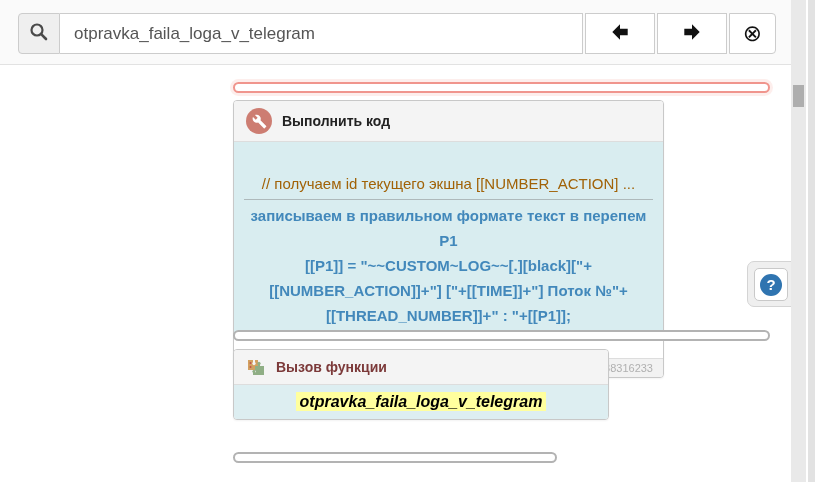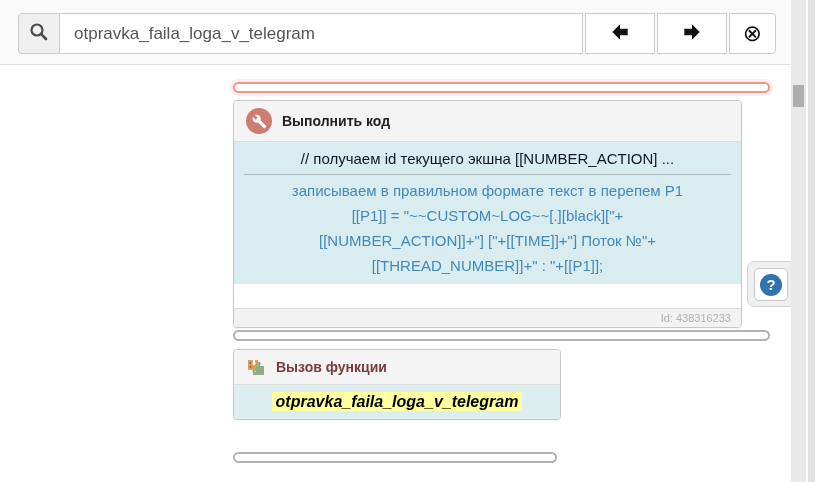--- a/index.html
+++ b/index.html
@@ -65,43 +65,43 @@
     box-shadow: 0 0 0 3px rgba(244,160,150,0.18);
   }
   .drop-pill.gray1 { left: 233px; top: 330px; width: 537px; border: 2px solid #b3b3b3; }
   .drop-pill.gray2 { left: 233px; top: 452px; width: 324px; border: 2px solid #b3b3b3; }
 
   .card {
     position: absolute; background: #ffffff;
     border: 1px solid #c8c8c8; border-radius: 4px; overflow: hidden;
     box-shadow: 0 1px 2px rgba(0,0,0,0.05);
   }
-  .card-exec { left: 233px; top: 100px; width: 509px; }
-  .card-func { left: 233px; top: 349px; width: 328px; }
+  .card-exec { left: 233px; top: 100px; width: 431px; }
+  .card-func { left: 233px; top: 349px; width: 376px; }
 
   .card-header {
     background: #f4f4f4; border-bottom: 1px solid #ddd;
     display: flex; align-items: center; gap: 10px; padding: 7px 12px;
     cursor: pointer;
   }
   .card-header .title { font-size: 14px; font-weight: bold; color: #222; }
   .card-func .card-header .title { color: #7c3a3a; }
 
   .wrench-badge {
     width: 26px; height: 26px; border-radius: 50%; background: #cd7d72;
     display: flex; align-items: center; justify-content: center; flex: none;
   }
 
   .code-body {
     background: #d9edf0; padding: 4px 10px 6px 10px;
     text-align: center; font-size: 15px; line-height: 25px;
   }
-  .code-comment { color: #0f172a; }
+  .code-comment { color: #a16207; margin-top: 25px; }
   .code-divider { border: none; border-top: 1px solid #aeb9bb; margin: 3px 0; }
-  .code-line { color: #4288bb; }
+  .code-line { color: #4288bb; font-weight: bold; }
 
   .func-body {
     background: #ddeef1; padding: 8px 10px; text-align: center;
   }
   .func-name {
     background: #ffff9e; color: #000; font-weight: bold; font-style: italic;
     font-size: 16px; padding: 1px 4px;
   }
 
   .card-footer {

